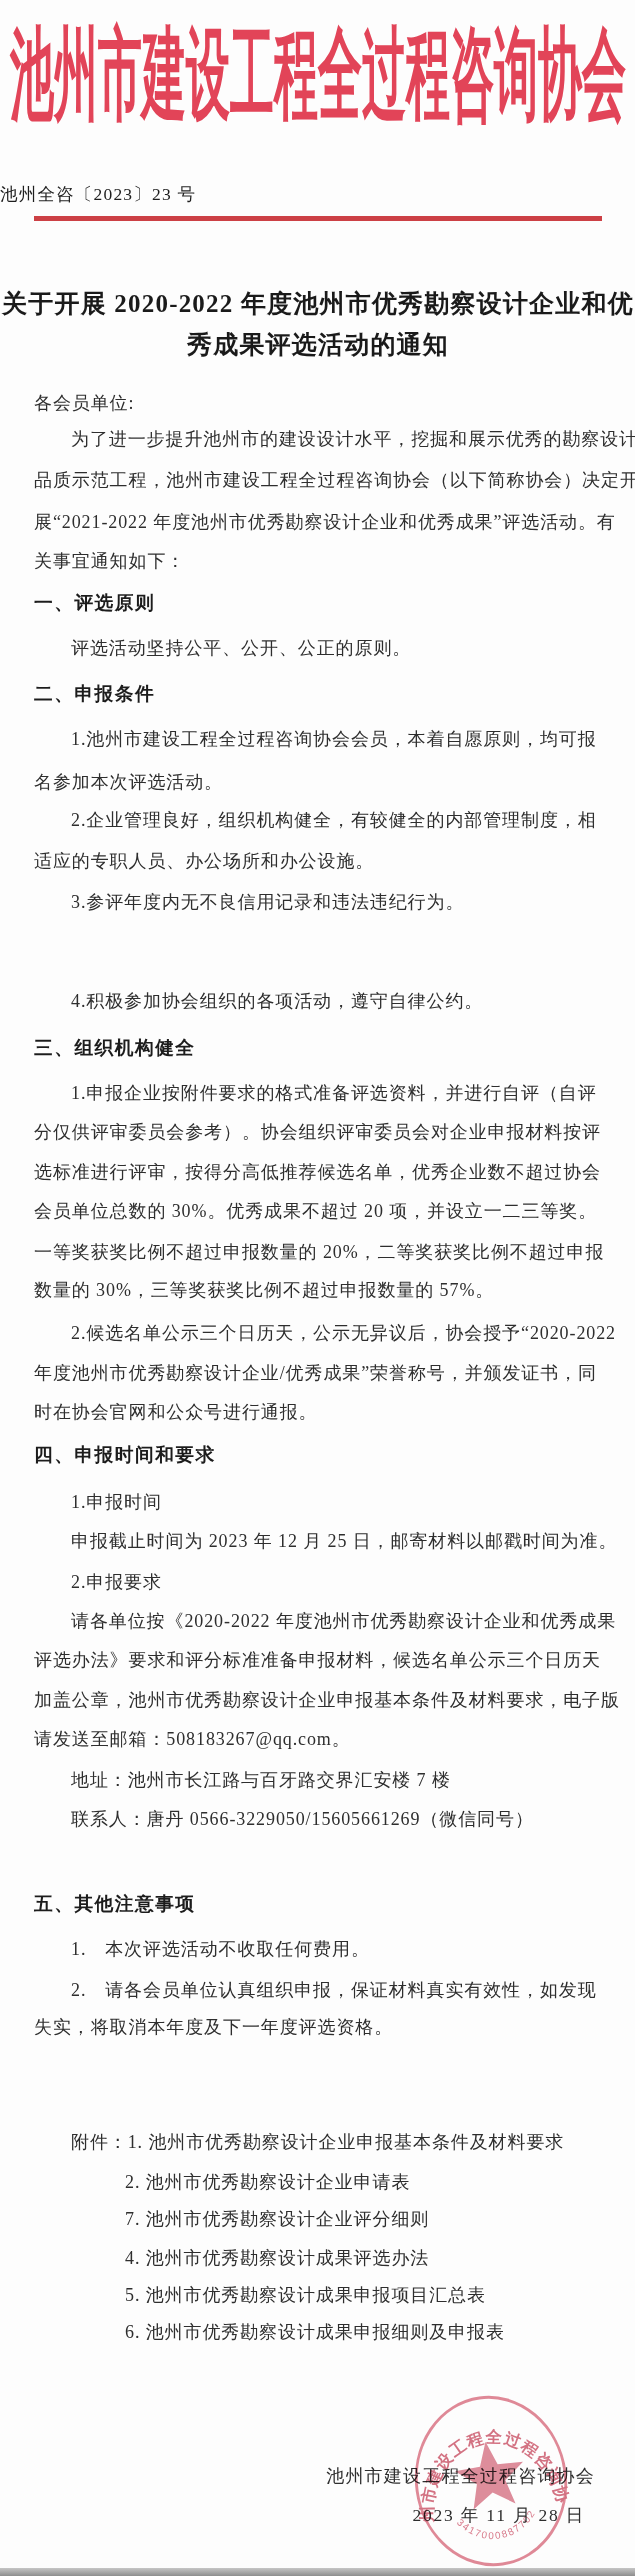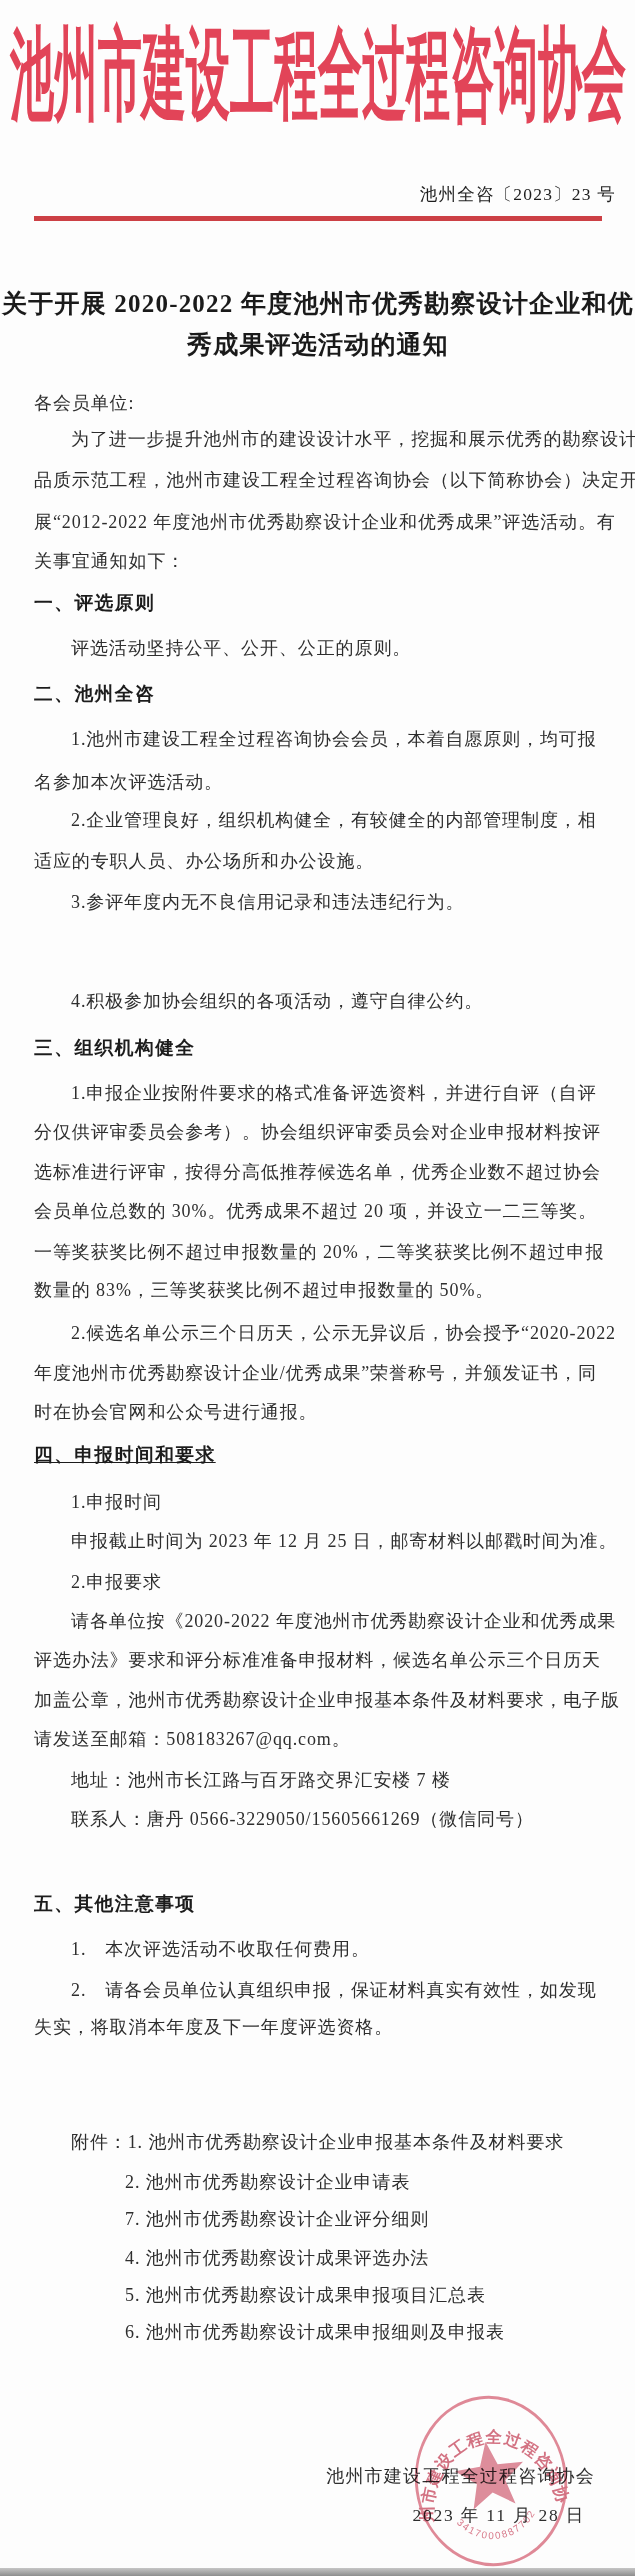--- a/index.html
+++ b/index.html
@@ -1,21 +1,21 @@
 <!DOCTYPE html>
 <html style="font-size:9.3px"><head>
 <meta charset="utf-8">
 <style>
   html,body{margin:0;padding:0;background:#e9e9e9;}
   #page{position:relative;width:636px;height:2576px;background:#fdfdfd;margin:0 auto;overflow:hidden;
         font-family:"Liberation Serif","DejaVu Serif",serif;}
   .org-title{position:absolute;top:26px;left:0;width:636px;text-align:center;
              font-weight:bold;font-size:44px;line-height:1;color:#e24458;
              transform:scaleY(2.30);transform-origin:50% 0;letter-spacing:0;white-space:nowrap;}
-  .doc-number{position:absolute;top:182px;left:0;width:616px;text-align:right;
+  .doc-number{position:absolute;top:182px;left:0;width:616px;text-align:left;
               font-size:17.5px;color:#1e1e1e;letter-spacing:1.2px;}
   .red-rule{position:absolute;top:216px;left:34px;width:568px;height:5.3px;background:#cc4045;}
   .n-title{position:absolute;left:0;width:636px;text-align:center;font-weight:bold;
            font-size:25px;color:#1a1a1a;letter-spacing:1.2px;}
   .bline{position:absolute;left:34px;width:573px;font-size:18px;line-height:24.5px;
          color:#2e2e2e;letter-spacing:0.9px;white-space:nowrap;margin-top:15px;}
   .indent{padding-left:37px;}
   .h{font-weight:bold;font-size:18.7px;color:#1c1c1c;letter-spacing:1.5px;}
   .att{left:125px;width:481px;}
   .sign-org{position:absolute;top:2464px;right:41px;font-size:18px;color:#2e2e2e;letter-spacing:1.2px;}
@@ -36,42 +36,42 @@
 
   <div class="red-rule"></div>
 
   <div class="n-title" style="top:287px">关于开展 2020-2022 年度池州市优秀勘察设计企业和优</div>
   <div class="n-title" style="top:328px">秀成果评选活动的通知</div>
 
   <div>
       <div class="bline" style="top: 376px;">各会员单位:</div>
       <div class="bline indent" style="top: 412px;">为了进一步提升池州市的建设设计水平，挖掘和展示优秀的勘察设计</div>
       <div class="bline" style="top: 453px;">品质示范工程，池州市建设工程全过程咨询协会（以下简称协会）决定开</div>
-      <div class="bline" style="top: 495px;">展“2012-2022 年度池州市优秀勘察设计企业和优秀成果”评选活动。有</div>
+      <div class="bline" style="top: 495px;">展“2021-2022 年度池州市优秀勘察设计企业和优秀成果”评选活动。有</div>
       <div class="bline" style="top: 534px;">关事宜通知如下：</div>
       <div class="bline h" style="top: 576px;">一、评选原则</div>
       <div class="bline indent" style="top: 621px;">评选活动坚持公平、公开、公正的原则。</div>
-      <div class="bline h" style="top: 667px;">二、池州全咨</div>
+      <div class="bline h" style="top: 667px;">二、申报条件</div>
       <div class="bline indent" style="top: 712px;">1.池州市建设工程全过程咨询协会会员，本着自愿原则，均可报</div>
       <div class="bline" style="top: 755px;">名参加本次评选活动。</div>
       <div class="bline indent" style="top: 793px;">2.企业管理良好，组织机构健全，有较健全的内部管理制度，相</div>
       <div class="bline" style="top: 834px;">适应的专职人员、办公场所和办公设施。</div>
       <div class="bline indent" style="top: 875px;">3.参评年度内无不良信用记录和违法违纪行为。</div>
       <div class="bline indent" style="top: 974px;">4.积极参加协会组织的各项活动，遵守自律公约。</div>
       <div class="bline h" style="top: 1021px;">三、组织机构健全</div>
       <div class="bline indent" style="top: 1066px;">1.申报企业按附件要求的格式准备评选资料，并进行自评（自评</div>
       <div class="bline" style="top: 1105px;">分仅供评审委员会参考）。协会组织评审委员会对企业申报材料按评</div>
       <div class="bline" style="top: 1145px;">选标准进行评审，按得分高低推荐候选名单，优秀企业数不超过协会</div>
       <div class="bline" style="top: 1184px;">会员单位总数的 30%。优秀成果不超过 20 项，并设立一二三等奖。</div>
       <div class="bline" style="top: 1225px;">一等奖获奖比例不超过申报数量的 20%，二等奖获奖比例不超过申报</div>
-      <div class="bline" style="top: 1263px;">数量的 83%，三等奖获奖比例不超过申报数量的 50%。</div>
+      <div class="bline" style="top: 1263px;">数量的 30%，三等奖获奖比例不超过申报数量的 57%。</div>
       <div class="bline indent" style="top: 1306px;">2.候选名单公示三个日历天，公示无异议后，协会授予“2020-2022</div>
       <div class="bline" style="top: 1346px;">年度池州市优秀勘察设计企业/优秀成果”荣誉称号，并颁发证书，同</div>
       <div class="bline" style="top: 1385px;">时在协会官网和公众号进行通报。</div>
-      <div class="bline h" style="top: 1428px; text-decoration: underline;">四、申报时间和要求</div>
+      <div class="bline h" style="top: 1428px;">四、申报时间和要求</div>
       <div class="bline indent" style="top: 1475px;">1.申报时间</div>
       <div class="bline indent" style="top: 1514px;">申报截止时间为 2023 年 12 月 25 日，邮寄材料以邮戳时间为准。</div>
       <div class="bline indent" style="top: 1555px;">2.申报要求</div>
       <div class="bline indent" style="top: 1594px;">请各单位按《2020-2022 年度池州市优秀勘察设计企业和优秀成果</div>
       <div class="bline" style="top: 1633px;">评选办法》要求和评分标准准备申报材料，候选名单公示三个日历天</div>
       <div class="bline" style="top: 1673px;">加盖公章，池州市优秀勘察设计企业申报基本条件及材料要求，电子版</div>
       <div class="bline" style="top: 1712px;">请发送至邮箱：508183267@qq.com。</div>
       <div class="bline indent" style="top: 1753px;">地址：池州市长江路与百牙路交界汇安楼 7 楼</div>
       <div class="bline indent" style="top: 1792px;">联系人：唐丹 0566-3229050/15605661269（微信同号）</div>
       <div class="bline h" style="top: 1877px;">五、其他注意事项</div>

